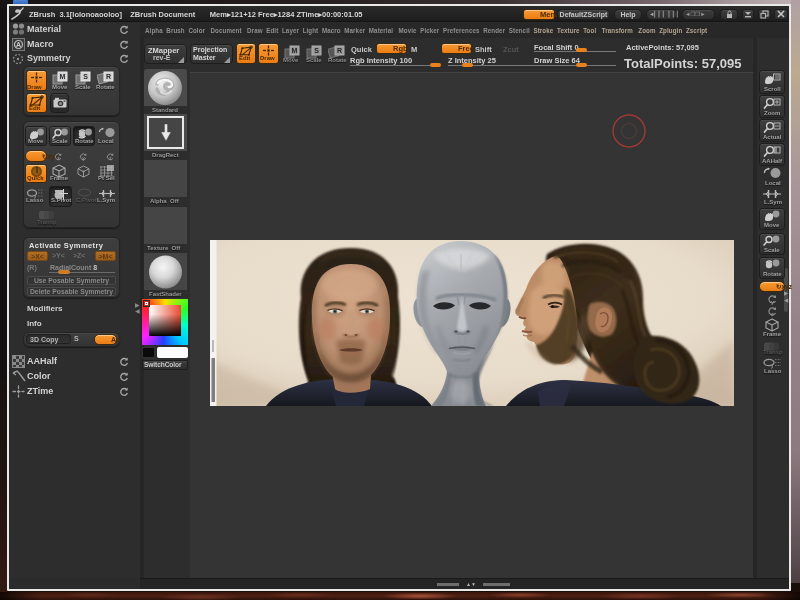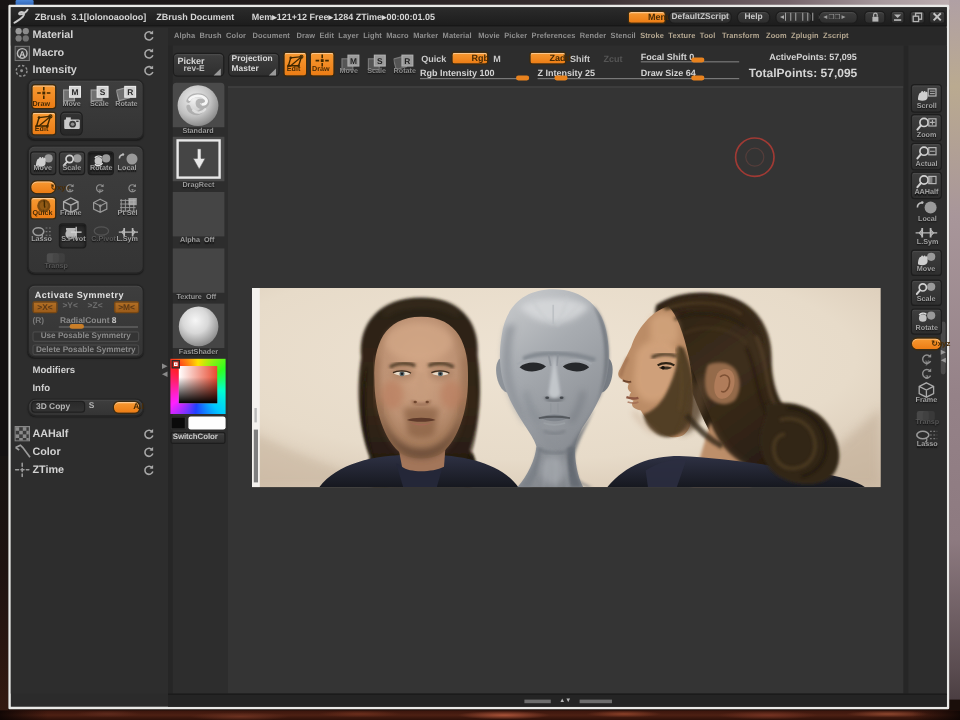--- a/index.html
+++ b/index.html
@@ -98,21 +98,21 @@
 <div class="abs" style="left:27px;top:39px;font-size:9px;font-weight:bold;color:#d2d2d2;">Macro</div>
 <svg class="abs" style="left:119px;top:40px;" width="10" height="10" viewBox="0 0 10 10">
     <path d="M8 3 A3.4 3.4 0 1 0 8.4 6" stroke="#a8a8a8" stroke-width="1.3" fill="none"></path>
     <path d="M8.6 0.5 L8.6 3.6 L5.6 3.4 Z" fill="#a8a8a8"></path>
   </svg>
 
 <svg class="abs" style="left:11px;top:52px;" width="14" height="14" viewBox="0 0 14 14">
   <circle cx="7" cy="7" r="4.5" fill="none" stroke="#909090" stroke-width="1.2" stroke-dasharray="2 1.5"></circle>
   <circle cx="7" cy="7" r="1.2" fill="#909090"></circle>
 </svg>
-<div class="abs" style="left:27px;top:53px;font-size:9px;font-weight:bold;color:#d2d2d2;">Intensity</div>
+<div class="abs" style="left:27px;top:53px;font-size:9px;font-weight:bold;color:#d2d2d2;">Symmetry</div>
 <svg class="abs" style="left:119px;top:54px;" width="10" height="10" viewBox="0 0 10 10">
     <path d="M8 3 A3.4 3.4 0 1 0 8.4 6" stroke="#a8a8a8" stroke-width="1.3" fill="none"></path>
     <path d="M8.6 0.5 L8.6 3.6 L5.6 3.4 Z" fill="#a8a8a8"></path>
   </svg>
 
 <div class="abs gbox" style="left:23px;top:66px;width:97px;height:50px;"></div>
 <div class="abs obtn" style="left:26px;top:70px;width:21px;height:21px;"></div>
 <svg class="abs" style="left:29px;top:71px;" width="15" height="13" viewBox="0 0 15 13">
   <g stroke="#402800" stroke-width="1.3" stroke-linecap="butt">
     <path d="M7.5 1.5 V4.5"></path>
@@ -327,21 +327,21 @@
     <path d="M8 3 A3.4 3.4 0 1 0 8.4 6" stroke="#a8a8a8" stroke-width="1.3" fill="none"></path>
     <path d="M8.6 0.5 L8.6 3.6 L5.6 3.4 Z" fill="#a8a8a8"></path>
   </svg>
 
 <div class="abs" style="left:135px;top:301px;font-size:6px;color:#8a8a8a;">▶</div>
 <div class="abs" style="left:135px;top:307px;font-size:6px;color:#8a8a8a;">◀</div>
 
 <div class="abs" style="left:144px;top:38px;width:645px;height:34px;background:#2d2d2d;"></div>
 
 <div class="abs dbtn" style="left:144px;top:44px;width:43px;height:20px;background:linear-gradient(#3e3e3e,#2f2f2f);border-radius:4px;"></div>
-<div class="abs" style="left:148px;top:46px;font-size:7.5px;font-weight:bold;color:#d8d8d8;">Picker</div>
+<div class="abs" style="left:148px;top:46px;font-size:7.5px;font-weight:bold;color:#d8d8d8;">ZMapper</div>
 <div class="abs" style="left:153px;top:54px;font-size:7px;font-weight:bold;color:#c0c0c0;">rev-E</div>
 <div class="abs" style="left:178px;top:57px;width:0;height:0;border-left:6px solid transparent;border-bottom:6px solid #9a9a9a;"></div>
 
 <div class="abs dbtn" style="left:190px;top:44px;width:43px;height:20px;background:linear-gradient(#3e3e3e,#2f2f2f);border-radius:4px;"></div>
 <div class="abs" style="left:193px;top:46px;font-size:7px;font-weight:bold;color:#d8d8d8;">Projection</div>
 <div class="abs" style="left:193px;top:54px;font-size:7px;font-weight:bold;color:#d8d8d8;">Master</div>
 <div class="abs" style="left:224px;top:57px;width:0;height:0;border-left:6px solid transparent;border-bottom:6px solid #9a9a9a;"></div>
 
 <div class="abs obtn" style="left:236px;top:43px;width:20px;height:21px;"></div>
 <svg class="abs" style="left:238px;top:45px;" width="17" height="12" viewBox="0 0 18 12">
@@ -386,36 +386,36 @@
 </svg>
 <div class="abs lbl" style="left:328px;top:57px;color:#8a8a8a;">Rotate</div>
 
 <div class="abs" style="left:351px;top:45px;font-size:7.5px;font-weight:bold;color:#c9c9c9;">Quick</div>
 <div class="abs obtn" style="left:376px;top:43px;width:31px;height:11px;font-size:7.5px;line-height:10px;">Rgb</div>
 <div class="abs" style="left:411px;top:45px;font-size:7.5px;font-weight:bold;color:#c9c9c9;">M</div>
 <div class="abs" style="left:350px;top:56px;font-size:7.5px;font-weight:bold;color:#d4d4d4;">Rgb Intensity 100</div>
 <div class="abs" style="left:350px;top:65px;width:90px;height:1px;background:#787878;"></div>
 <div class="abs" style="left:430px;top:63px;width:11px;height:4px;background:#e8821e;border-radius:2px;"></div>
 
-<div class="abs obtn" style="left:441px;top:43px;width:31px;height:11px;font-size:7.5px;line-height:10px;">Zadd</div>
+<div class="abs obtn" style="left:441px;top:43px;width:31px;height:11px;font-size:7.5px;line-height:10px;">Free</div>
 <div class="abs" style="left:475px;top:45px;font-size:7.5px;font-weight:bold;color:#c9c9c9;">Shift</div>
 <div class="abs" style="left:503px;top:45px;font-size:7.5px;font-weight:bold;color:#555;">Zcut</div>
 <div class="abs" style="left:448px;top:56px;font-size:7.5px;font-weight:bold;color:#d4d4d4;">Z Intensity 25</div>
 <div class="abs" style="left:448px;top:65px;width:90px;height:1px;background:#787878;"></div>
 <div class="abs" style="left:462px;top:63px;width:11px;height:4px;background:#e8821e;border-radius:2px;"></div>
 
 <div class="abs" style="left:534px;top:43px;font-size:7.5px;font-weight:bold;color:#d4d4d4;">Focal Shift 0</div>
 <div class="abs" style="left:534px;top:51px;width:82px;height:1px;background:#787878;"></div>
 <div class="abs" style="left:576px;top:48px;width:11px;height:4px;background:#e8821e;border-radius:2px;"></div>
 <div class="abs" style="left:534px;top:56px;font-size:7.5px;font-weight:bold;color:#d4d4d4;">Draw Size 64</div>
 <div class="abs" style="left:534px;top:65px;width:82px;height:1px;background:#787878;"></div>
 <div class="abs" style="left:576px;top:63px;width:11px;height:4px;background:#e8821e;border-radius:2px;"></div>
 
-<div class="abs" style="left:626px;top:43px;font-size:7.5px;font-weight:bold;color:#d4d4d4;margin-left:15px;">ActivePoints: 57,095</div>
-<div class="abs" style="left:624px;top:56px;font-size:10px;font-weight:bold;color:#d4d4d4;">TotalPoints: 57,095</div>
+<div class="abs" style="left:626px;top:43px;font-size:7.5px;font-weight:bold;color:#d4d4d4;">ActivePoints: 57,095</div>
+<div class="abs" style="left:624px;top:56px;font-size:13px;font-weight:bold;color:#d4d4d4;">TotalPoints: 57,095</div>
 
 <div class="abs" style="left:144px;top:66px;width:46px;height:512px;background:#2d2d2d;"></div>
 
 <div class="abs" style="left:144px;top:69px;width:43px;height:37px;background:#4a4a4a;border-radius:3px 3px 0 0;"></div>
 <svg class="abs" style="left:147px;top:70px;" width="36" height="36" viewBox="0 0 36 36">
   <defs>
     <radialGradient id="sb" cx="40%" cy="35%" r="75%">
       <stop offset="0%" stop-color="#f0f0f0"></stop>
         <stop offset="55%" stop-color="#c2c2c2"></stop>
         <stop offset="100%" stop-color="#787878"></stop>

